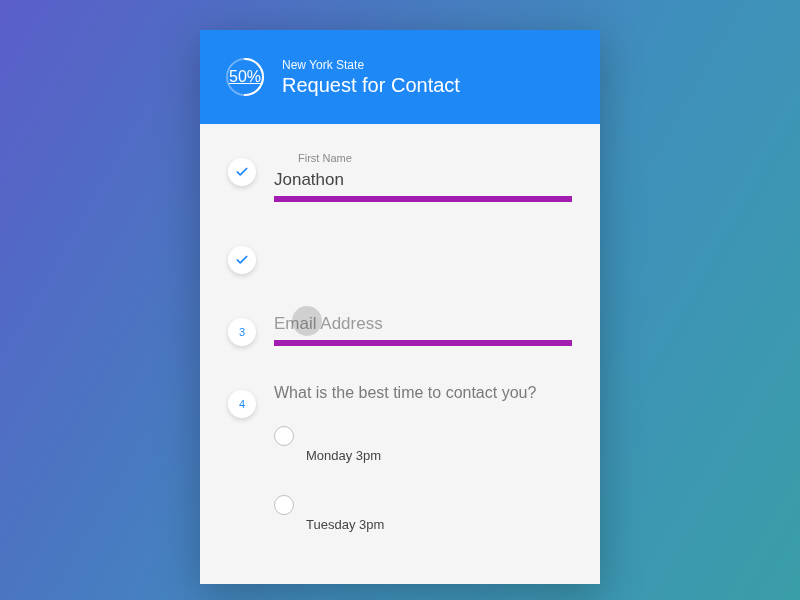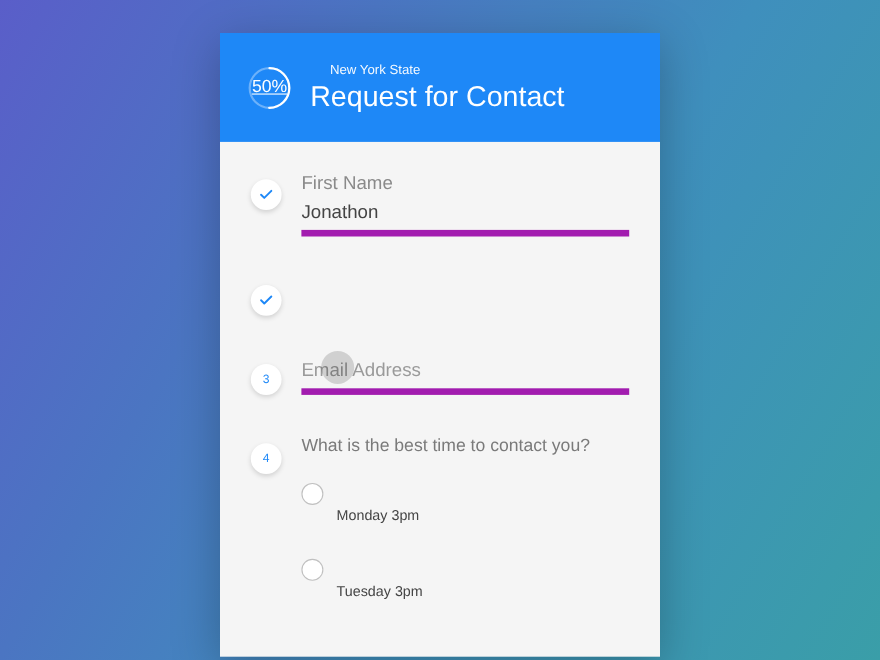--- a/index.html
+++ b/index.html
@@ -28,22 +28,22 @@
   .progress-ring {
     width: 42px; height: 42px;
     position: relative;
   }
   .progress-ring svg { transform: rotate(-90deg); }
   .progress-ring .pct {
     position: absolute; inset: 0;
     display: flex; align-items: center; justify-content: center;
     font-size: 16px; font-weight: 400; color: #fff; text-decoration: underline;
   }
-  .header-text .subtitle { font-size: 12px; font-weight: 400; opacity: 0.95; margin-left: 18px; }
-  .header-text .title { font-size: 26px; font-weight: 400; margin-top: 2px; }
+  .header-text .subtitle { font-size: 12px; font-weight: 400; opacity: 0.95; }
+  .header-text .title { font-size: 20px; font-weight: 400; margin-top: 2px; }
   .body { padding: 28px 28px 0 28px; }
   .field {
     display: flex;
     align-items: flex-start;
     gap: 18px;
     margin-bottom: 38px;
   }
   .step-circle {
     width: 28px; height: 28px;
     border-radius: 50%;
@@ -51,23 +51,24 @@
     box-shadow: 0 2px 5px rgba(0,0,0,0.15);
     display: flex; align-items: center; justify-content: center;
     flex-shrink: 0;
     font-size: 11px;
     color: #1e88f7;
     margin-top: 6px;
   }
   .step-circle svg { width: 14px; height: 14px; }
   .field-body { flex: 1; }
   .field-label {
-    font-size: 17px;
+    font-size: 11px;
     color: #8a8a8a;
     margin-bottom: 4px;
+    margin-left: 24px;
   }
   .text-input {
     width: 100%;
     border: none;
     border-bottom: 6px solid #a21caf;
     background: transparent;
     font-size: 17px;
     color: #444;
     padding: 2px 0 6px 0;
     outline: none;

